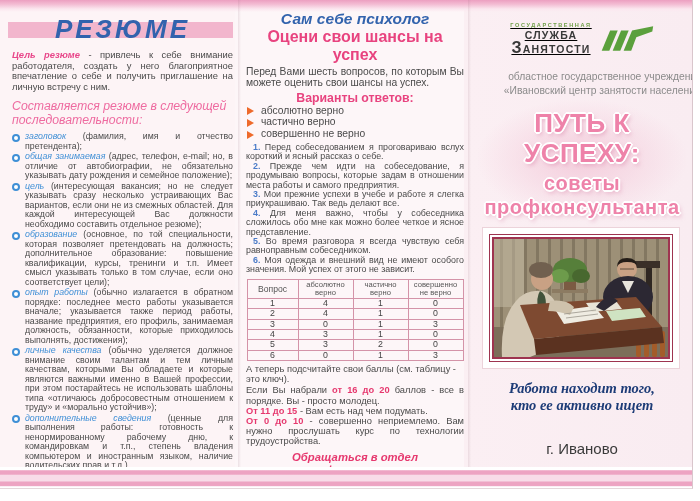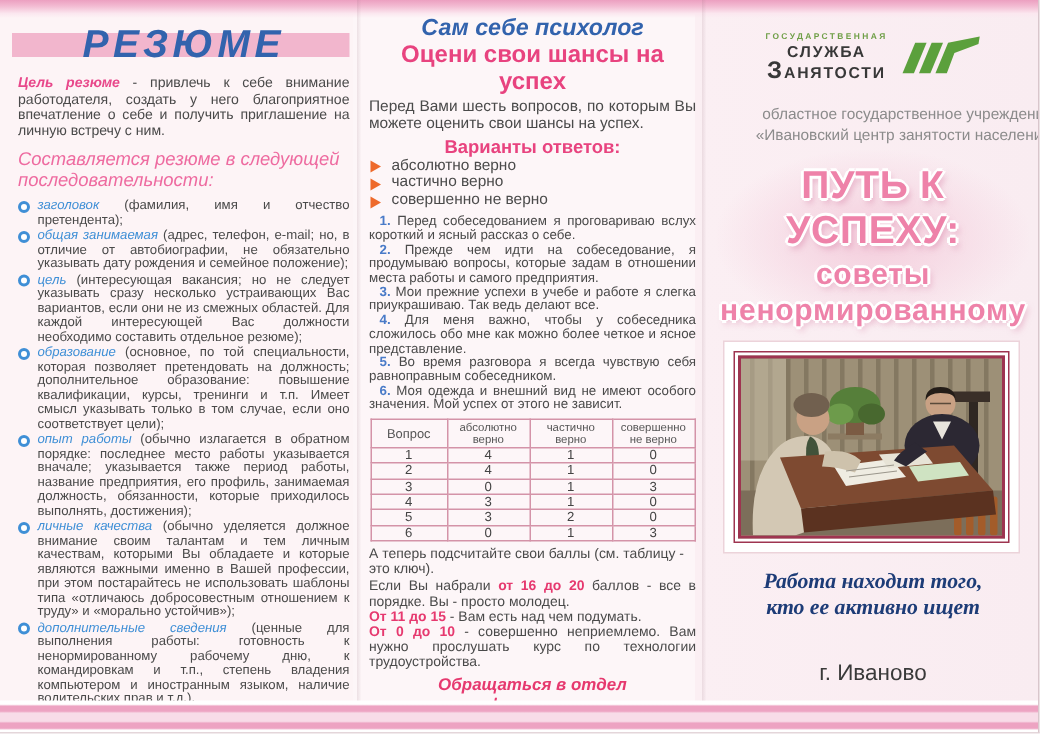--- a/index.html
+++ b/index.html
@@ -66,21 +66,21 @@
   .scores{margin-top:1px;}
   .score-line{font-size:9.3px;line-height:10.2px;color:#4a4a4a;text-align:justify;}
   .range{color:#e6396f;font-weight:bold;}
   .contact{margin-top:4px;text-align:center;color:#e6396f;font-weight:bold;font-style:italic;
     font-size:11.3px;line-height:13.8px;}
 
   
   .panel-right{position:absolute;left:474px;top:12px;width:216px;height:462px;}
   .title-halo{position:absolute;left:4px;top:88px;width:208px;height:118px;
     background:radial-gradient(ellipse at center,#f4cddc 0%,rgba(244,205,220,0) 72%);}
-  .logo-row{position:absolute;left:0;top:10px;width:216px;display:flex;justify-content:center;gap:8px;}
+  .logo-row{position:absolute;left:0;top:10px;width:216px;display:flex;justify-content:center;align-items:center;gap:8px;text-decoration:underline;}
   .logo-text{text-align:center;}
   .logo-top{color:#6f9f47;font-size:5.6px;letter-spacing:1.6px;font-weight:bold;line-height:7px;}
   .logo-mid{color:#383838;font-size:10.5px;letter-spacing:1.2px;font-weight:bold;line-height:12px;}
   .logo-bottom{color:#383838;font-size:10.5px;letter-spacing:1.2px;font-weight:bold;line-height:13px;}
   .logo-initial{font-size:16px;}
   .org{position:absolute;left:0;top:58px;width:216px;text-align:center;
     color:#8b8b8b;font-size:10.3px;line-height:13.5px;margin-left:23px;}
   .main-title{position:absolute;left:0;top:96px;width:216px;text-align:center;
     color:#ee82a9;font-weight:bold;letter-spacing:0.5px;
     text-shadow:-2px 0 #fff,2px 0 #fff,0 -2px #fff,0 2px #fff,
@@ -212,21 +212,21 @@
         </g>
       </svg>
     </div>
     <div class="org">
       <div>областное государственное учреждение</div>
       <div>«Ивановский центр занятости населения»</div>
     </div>
     <div class="main-title">
       <div class="mt1">ПУТЬ К УСПЕХУ:</div>
       <div class="mt2">советы</div>
-      <div class="mt3">ненормированному</div>
+      <div class="mt3">профконсультанта</div>
     </div>
     <div class="photo-frame">
       <div class="photo-border">
         <div class="photo-inner">
           <svg width="180" height="118" viewBox="0 0 180 118" preserveAspectRatio="none">
             <rect x="0" y="0" width="180" height="118" fill="#9d9077"></rect>
             <g fill="#6f6450" opacity="0.55">
               <rect x="6" y="0" width="3" height="90"></rect>
                 <rect x="18" y="0" width="3" height="90"></rect>
               <rect x="30" y="0" width="3" height="90"></rect>

